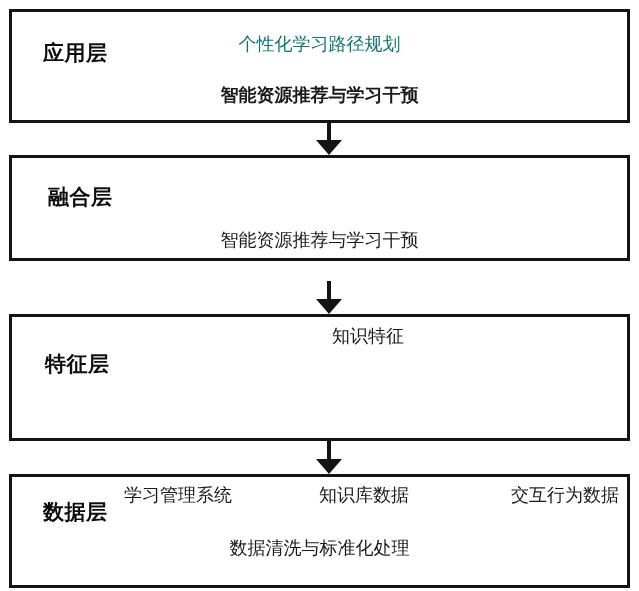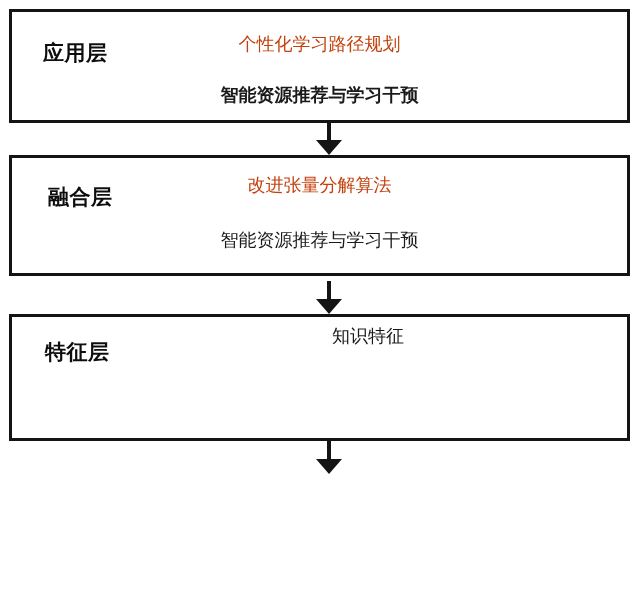--- a/index.html
+++ b/index.html
@@ -36,21 +36,21 @@
     letter-spacing: 0.5px;
     white-space: nowrap;
   }
   .row-primary {
     position: absolute;
     left: 0;
     right: 0;
     text-align: center;
     font-size: 18px;
     line-height: 1;
-    color: #c2410c;
+    color: #0f766e;
     white-space: nowrap;
   }
   .row-secondary {
     position: absolute;
     left: 0;
     right: 0;
     text-align: center;
     font-size: 18px;
     line-height: 1;
     color: #1a1a1a;
@@ -93,35 +93,41 @@
     <div class="layer-title" style="left:31px; top:30px;">应用层</div>
     <div class="row-primary" style="top:23px;">个性化学习路径规划</div>
     <div class="row-secondary" style="top:74px;font-weight:bold;">智能资源推荐与学习干预</div>
   </div>
 
   <div class="arrow" style="left:316px; top:123px; height:32px;">
     <div class="shaft" style="height:18px;"></div>
     <div class="head" style="top:17px;"></div>
   </div>
 
-  <div class="layer-box" style="top:155px; height:121px;">
+  <div class="layer-box" style="top:155px; height:106px;">
     <div class="layer-title" style="left:36px; top:28px;">融合层</div>
-    <div class="row-primary" style="top:18px;">改进张量分解算法</div>
     <div class="row-secondary" style="top:73px;">智能资源推荐与学习干预</div>
   </div>
 
   <div class="arrow" style="left:316px; top:281px; height:33px;">
     <div class="shaft" style="height:19px;"></div>
     <div class="head" style="top:18px;"></div>
   </div>
 
   <div class="layer-box" style="top:314px; height:127px;">
-    <div class="layer-title" style="left:33px; top:24px;">特征层</div>
+    <div class="layer-title" style="left:33px; top:36px;">特征层</div>
     <div class="sub-label" style="left:320px; top:10px;text-align:right;">知识特征</div>
   </div>
 
   <div class="arrow" style="left:316px; top:441px; height:33px;">
     <div class="shaft" style="height:19px;"></div>
     <div class="head" style="top:18px;"></div>
   </div>
 
+  <div class="layer-box" style="top:474px; height:114px;">
+    <div class="layer-title" style="left:31px; top:24px;">数据层</div>
+    <div class="sub-label" style="left:112px; top:9px;">学习管理系统</div>
+    <div class="sub-label" style="left:307px; top:9px;">知识库数据</div>
+    <div class="sub-label" style="left:499px; top:9px;">交互行为数据</div>
+    <div class="row-secondary" style="top:62px;">数据清洗与标准化处理</div>
+  </div>
 
 </div>
 
 </body></html>

